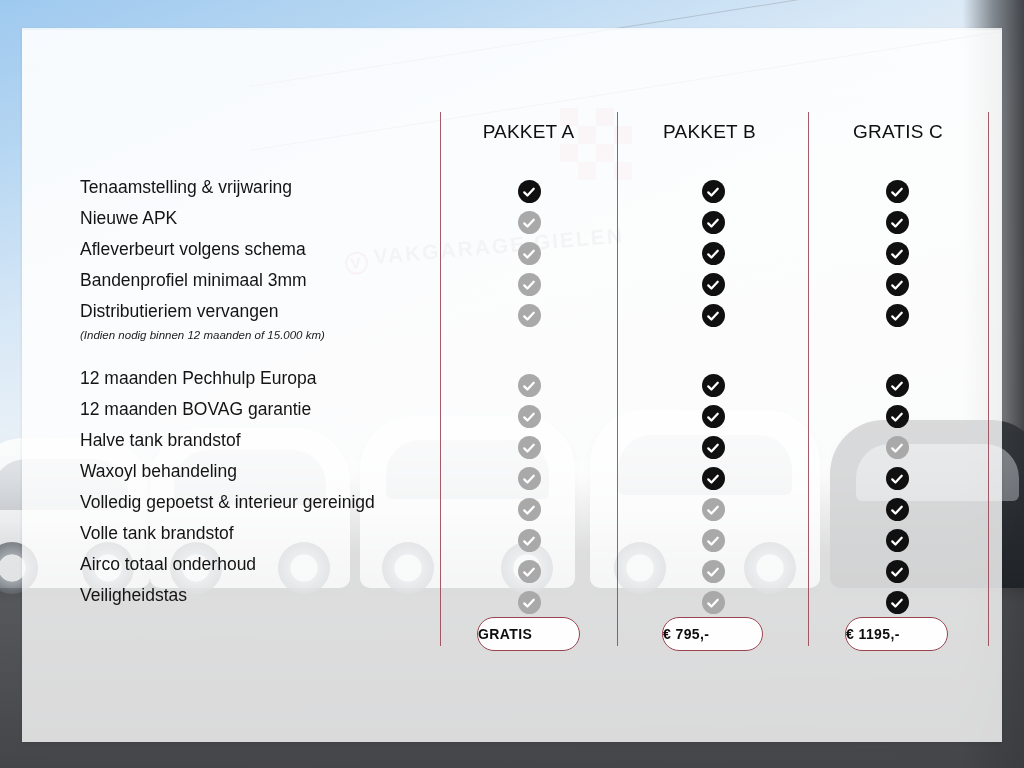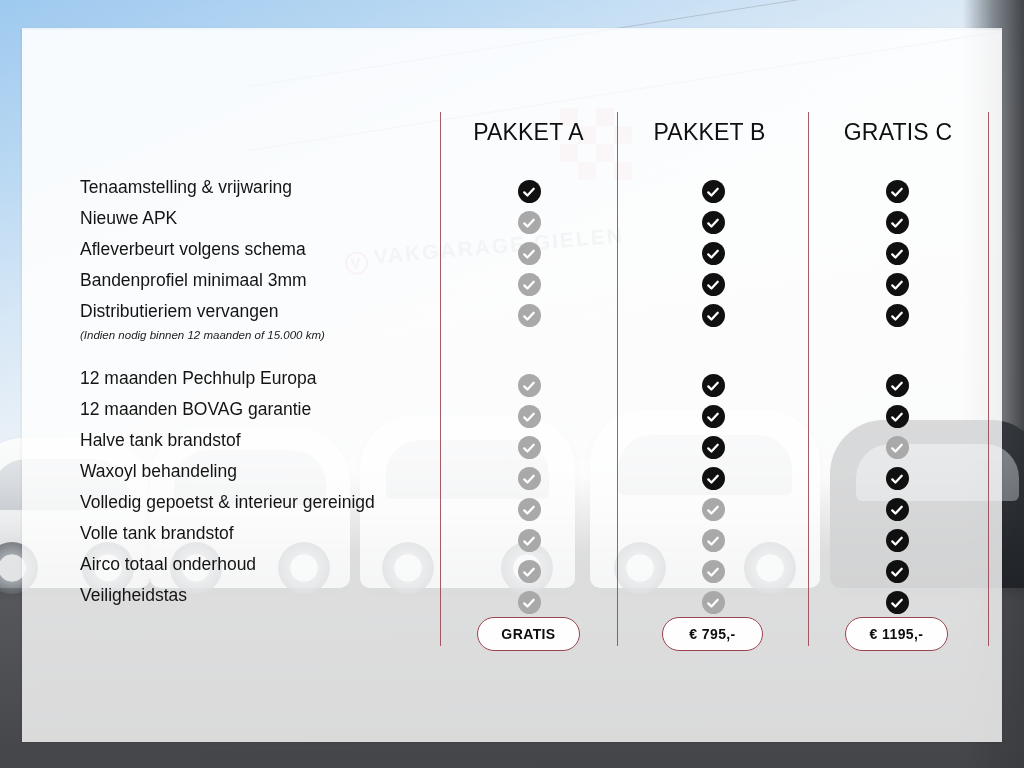--- a/index.html
+++ b/index.html
@@ -105,21 +105,21 @@
 
   
   .sep {
     position:absolute; top:112px; width:1.4px; height:534px;
     background:#96404e; opacity:.85;
   }
 
   
   .pkg-head {
     position:absolute; top:113px; height:38px; line-height:38px;
-    text-align:center; font-size:23px; color:#0f0f0f; letter-spacing:.2px;
+    text-align:center; font-size:19px; color:#0f0f0f; letter-spacing:.2px;
     white-space:nowrap;
   }
 
   
   #features { position:absolute; left:36px; top:172px; width:400px; }
   .feat {
     height:31px; line-height:31px; font-size:17.5px; color:#141414; white-space:nowrap;margin-left:44px;
   }
   .feat.note {
     height:22px; line-height:22px; font-size:11.5px; font-style:italic;
@@ -137,21 +137,21 @@
     display:flex; align-items:center; justify-content:center;
   }
   .mark svg { width:14px; height:14px; display:block; }
   .mark.on  { background:#101010; }
   .mark.off { background:#a9a9a9; }
 
   
   .price {
     position:absolute; top:617px; height:34px; line-height:32px;
     border:1.4px solid #9b4450; border-radius:22px; background:#fefefe;
-    text-align:center; font-size:14px; font-weight:bold; color:#0d0d0d;
+    text-align:left; font-size:14px; font-weight:bold; color:#0d0d0d;
     letter-spacing:.4px;
   }
 </style>
 </head>
 <body>
 
 <div id="bg">
   <div id="bg-building"></div>
   <div id="bg-facade"></div>
   <div id="bg-roofline"></div>

